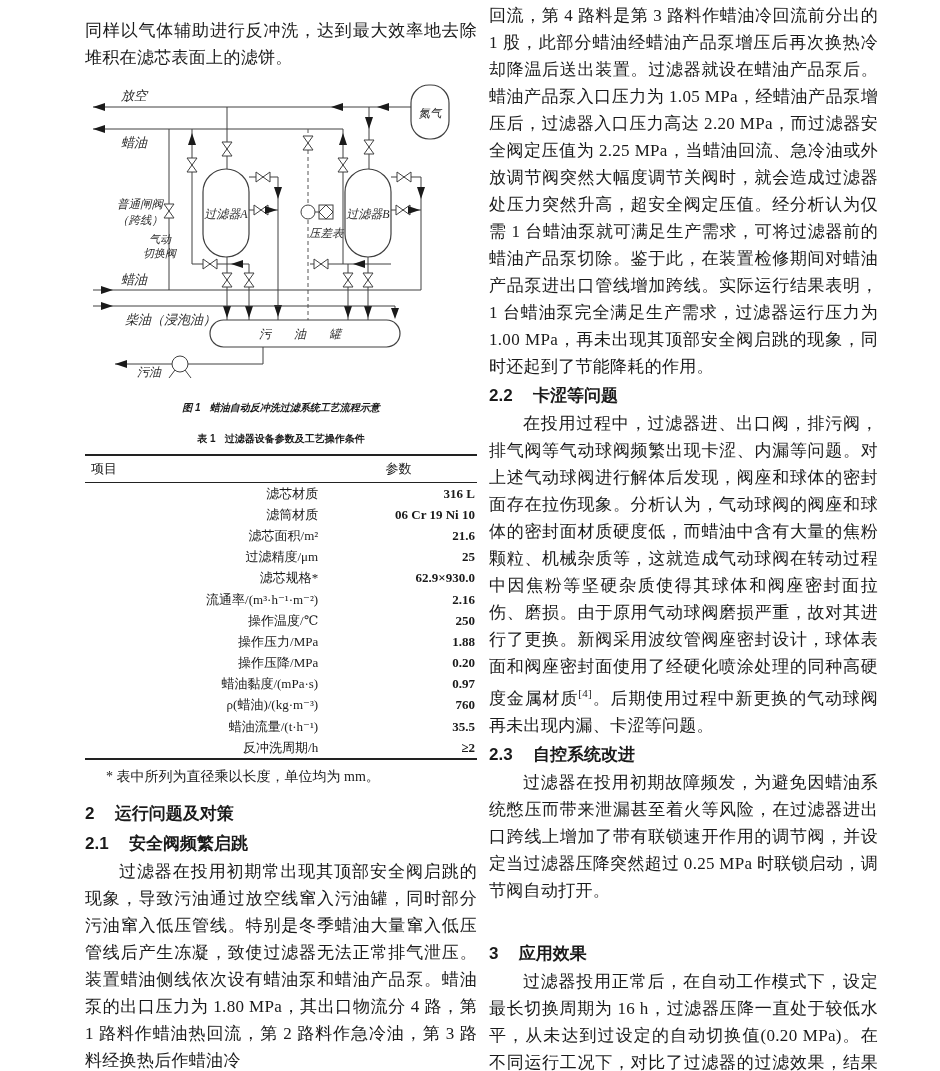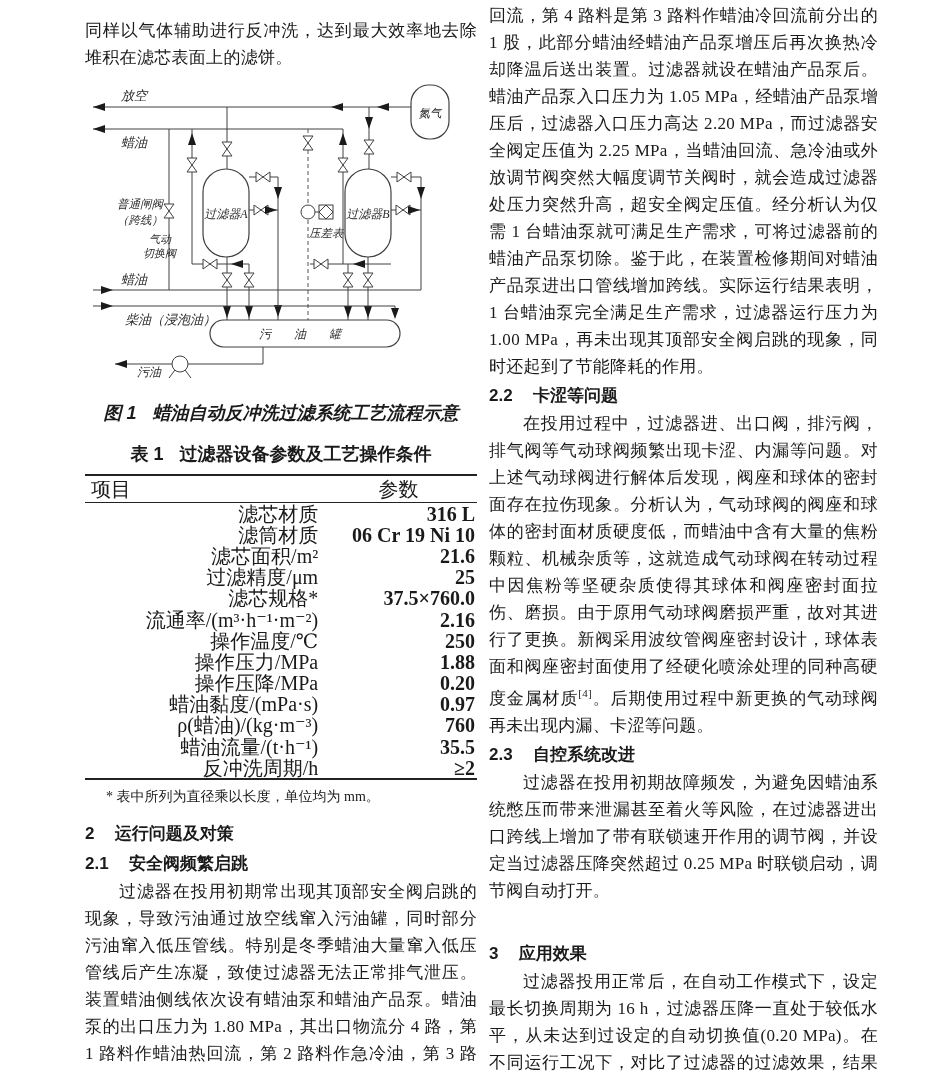--- a/index.html
+++ b/index.html
@@ -16,29 +16,29 @@
   }
   p.indent{text-indent:2em;}
   .h-sec{
     font-family:"Liberation Sans","DejaVu Sans",sans-serif;
     font-weight:700;font-size:17px;line-height:28px;margin:0;
   }
   .h-sec .sec-num{margin-right:1.2em;}
   .fig-wrap{margin-top:6px;font-style:italic;}
   .fig-caption,.tbl-title{
     font-family:"Liberation Sans","DejaVu Sans",sans-serif;
-    font-weight:700;font-size:18px;text-align:center;margin:0;
+    font-weight:700;font-size:10px;text-align:center;margin:0;
   }
   .fig-caption{margin-top:2px;}
   .fig-caption .cap-num,.tbl-title .cap-num{margin-right:0.9em;}
   .tbl-title{margin-top:17px;}
   table.paramtable{
     width:100%;border-collapse:collapse;margin-top:8px;
     border-top:2px solid #222;border-bottom:2px solid #222;
-    font-size:20px;
+    font-size:13px;
   }
   table.paramtable th{
     font-weight:400;border-bottom:1.6px solid #222;
     padding:4px 2px;line-height:18px;
   }
   table.paramtable th:first-child{text-align:left;padding-left:6px;}
   table.paramtable th:last-child{text-align:center;}
   table.paramtable td{padding:1.6px 2px;line-height:18px;}
   table.paramtable td:first-child{text-align:right;padding-left:6px;width:60%;}
   table.paramtable td:last-child{text-align:right;font-weight:bold;}
@@ -199,21 +199,21 @@
         <tr>
           <td>滤芯面积/m²</td>
           <td>21.6</td>
         </tr>
         <tr>
           <td>过滤精度/μm</td>
           <td>25</td>
         </tr>
         <tr>
           <td>滤芯规格*</td>
-          <td>37.5×760.0</td>
+          <td>62.9×930.0</td>
         </tr>
         <tr>
           <td>流通率/(m³·h⁻¹·m⁻²)</td>
           <td>2.16</td>
         </tr>
         <tr>
           <td>操作温度/℃</td>
           <td>250</td>
         </tr>
         <tr>

